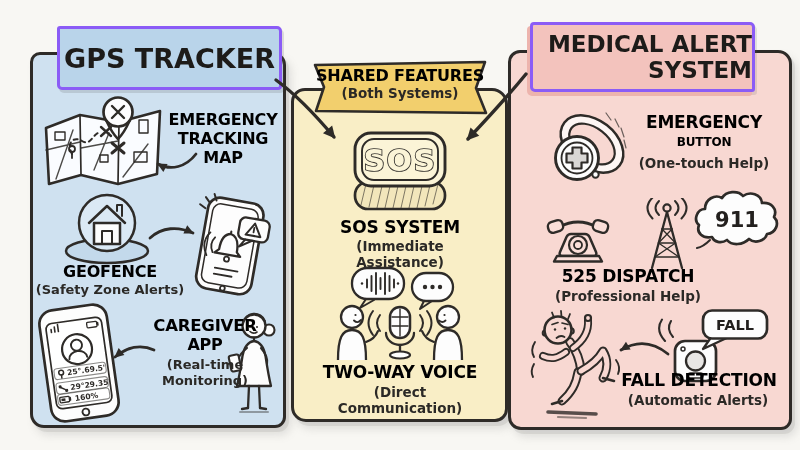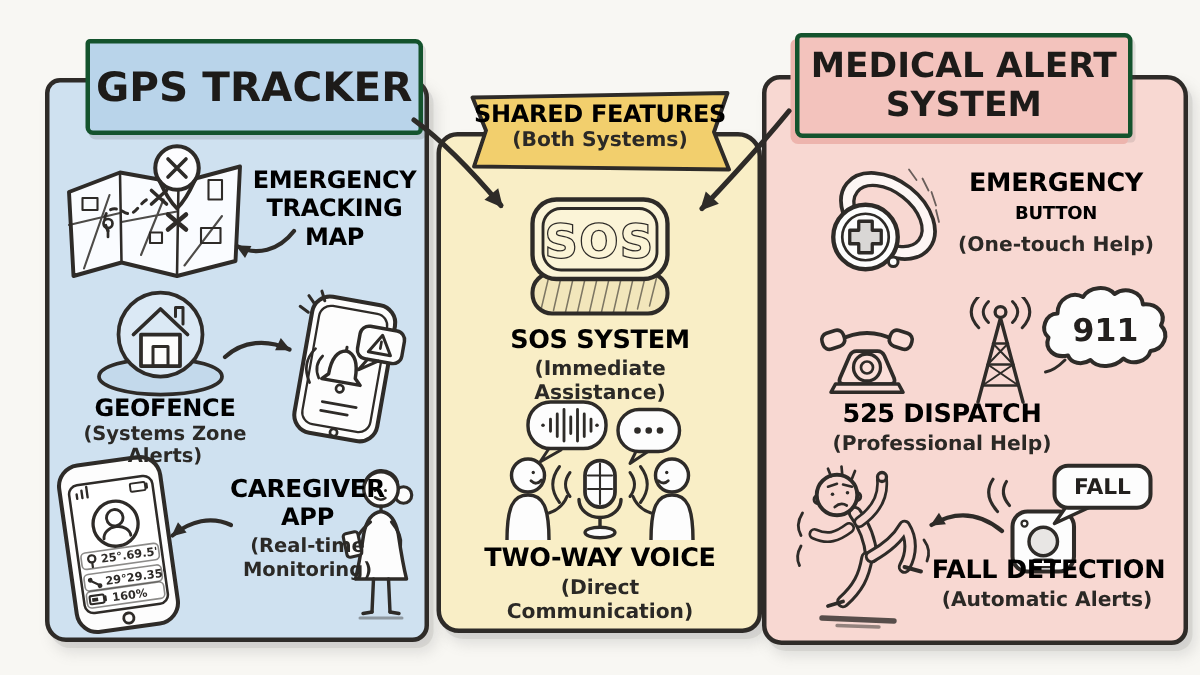--- a/index.html
+++ b/index.html
@@ -3,21 +3,21 @@
 <meta charset="utf-8">
 <style>
   html,body{margin:0;padding:0;background:#f8f7f3;}
   .canvas{position:relative;width:800px;height:450px;background:#f8f7f3;overflow:hidden;
           font-family:"DejaVu Sans","Liberation Sans",sans-serif;color:#23201e;}
   .panel{position:absolute;border:3px solid #2e2b28;z-index:1;
          box-shadow:3px 4px 0 rgba(110,110,110,.12),5px 7px 9px rgba(110,110,110,.18);}
   .panel-blue{background:#cfe1f0;border-radius:10px 13px 11px 14px;}
   .panel-yellow{background:#f9eec6;border-radius:14px 16px 13px 15px;}
   .panel-pink{background:#f8d8d2;border-radius:12px 14px 11px 13px;}
-  .header-box{position:absolute;border:3px solid #14532d;display:flex;flex-direction:column;
+  .header-box{position:absolute;border:3px solid #8b5cf6;display:flex;flex-direction:column;
           align-items:center;justify-content:center;text-align:center;font-weight:bold;
           color:#1d1b19;z-index:5;box-shadow:2px 3px 0 rgba(90,90,90,.18);}
   .hdr-blue{background:#b9d4ea;border-radius:3px 5px 4px 5px;}
   .hdr-pink{background:#f3c3bd;border-radius:4px 5px 3px 5px;box-shadow:-3px 4px 0 #edb4ad,2px 3px 0 rgba(90,90,90,.15);}
   .t{position:absolute;text-align:center;z-index:3;}
   .t-title{font-weight:bold;color:#000000;letter-spacing:-0.2px;}
   .t-sub{color:#2b2926;font-weight:bold;}
   .icon{position:absolute;z-index:2;pointer-events:none;}
   .rot10{transform:rotate(10deg);}
   .rotm8{transform:rotate(-8deg);}
@@ -31,21 +31,21 @@
 
 <div class="canvas">
 
   <section class="panel panel-blue" style="left:30px;top:52px;width:250px;height:370px;"></section>
   <section class="panel panel-yellow" style="left:291px;top:88px;width:211px;height:328px;"></section>
   <section class="panel panel-pink" style="left:508px;top:50px;width:278px;height:374px;"></section>
 
   <div class="header-box hdr-blue" style="left:57px;top:26px;width:219px;height:58px;font-size:27px;">
     <span>GPS TRACKER</span>
   </div>
-  <div class="header-box hdr-pink" style="left:530px;top:22px;width:219px;height:64px;font-size:23px;line-height:1.15;">
+  <div class="header-box hdr-pink" style="left:530px;top:22px;width:219px;height:64px;font-size:23px;line-height:1.15;align-items:flex-end;">
     <span>MEDICAL ALERT</span>
     <span>SYSTEM</span>
   </div>
 
   <svg id="banner-svg" class="icon" style="left:309px;top:60px;" width="182" height="56" viewBox="0 0 182 56">
     <path d="M6,5 L176,2 L167,28 L177,53 L7,51 L15,27 Z" fill="#f2cf6d" stroke="#2e2b28" stroke-width="2.6" stroke-linejoin="round"></path>
   </svg>
   <div class="t t-title banner-text" style="left:309px;top:66px;width:182px;font-size:16px;">SHARED FEATURES</div>
   <div class="t t-sub banner-text" style="left:309px;top:85px;width:182px;font-size:13.5px;">(Both Systems)</div>
 
@@ -79,21 +79,21 @@
     <g stroke="#2e2b28" stroke-linecap="round" stroke-linejoin="round" fill="none">
       <ellipse cx="47" cy="59" rx="41" ry="12" fill="#c3d9eb" stroke-width="2.5"></ellipse>
       <circle cx="47" cy="31" r="28" fill="#dbe9f5" stroke-width="2.5"></circle>
       <path d="M57,19 v-6 h5 v11" stroke-width="2"></path>
       <path d="M29,31 L47,14 L65,31" stroke-width="2.5"></path>
       <rect x="34" y="31" width="26" height="21" fill="#fdfdfd" stroke-width="2.5"></rect>
       <rect x="42" y="39" width="10" height="13" stroke-width="2"></rect>
     </g>
   </svg>
   <div class="t t-title" style="left:52px;top:262px;width:116px;font-size:16px;">GEOFENCE</div>
-  <div class="t t-sub" style="left:30px;top:282px;width:160px;font-size:13px;">(Systems Zone Alerts)</div>
+  <div class="t t-sub" style="left:30px;top:282px;width:160px;font-size:13px;">(Safety Zone Alerts)</div>
 
   <svg class="icon rot10" style="left:192px;top:196px;" width="76" height="98" viewBox="0 0 76 98">
     <g stroke="#2e2b28" stroke-linecap="round" stroke-linejoin="round" fill="none">
       <rect x="10" y="4" width="56" height="92" rx="12" fill="#fdfdfd" stroke-width="2.7"></rect>
       <rect x="15" y="10" width="46" height="80" rx="8" stroke-width="1.5"></rect>
       <path d="M28,55 C28,44 31,39 37,38 C43,39 46,44 46,55 L50,59 L24,59 Z" fill="#fdfdfd" stroke-width="2.3"></path>
       <circle cx="37" cy="63.5" r="2.5" stroke-width="1.8"></circle>
       <path d="M37,35.5 L37,38" stroke-width="2"></path>
       <path d="M22,44 q-5,7 0,15" stroke-width="1.8"></path>
       <path d="M16.5,40 q-8,11 0,23" stroke-width="1.8"></path>

